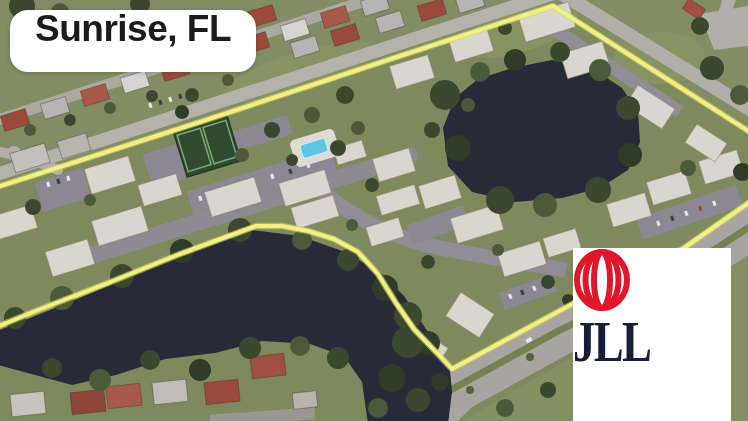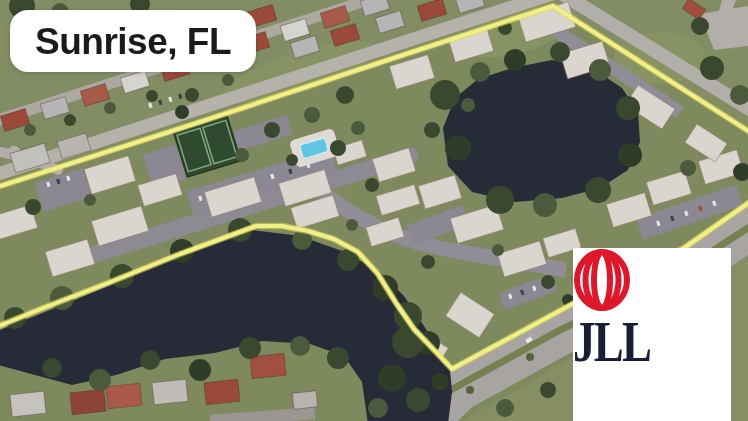--- a/index.html
+++ b/index.html
@@ -1,20 +1,20 @@
 <!DOCTYPE html>
 <html><head>
 <meta charset="utf-8">
 <style>
   html,body{margin:0;padding:0;background:#222;}
   .stage{position:relative;width:748px;height:421px;overflow:hidden;
          font-family:"Liberation Sans",sans-serif;background:#7e8a5e;}
   .stage svg{position:absolute;left:0;top:0;display:block;}
   .badge{position:absolute;left:10px;top:10px;height:62px;padding:0 25px;
-         background:#fff;border-radius:18px;display:flex;align-items:center;
+         background:#fff;border-radius:18px;display:flex;
          box-shadow:0 1px 5px rgba(0,0,0,.18);}
   .badge span{font-weight:700;font-size:37px;line-height:1;letter-spacing:-.5px;color:#1b1b1d;}
   .logo-card{position:absolute;left:573px;top:248px;width:158px;height:188px;
          background:#fff;display:flex;align-items:center;justify-content:flex-start;gap:8px;}
   .wordmark{font-family:"Liberation Serif",serif;font-weight:700;font-size:56px;
          color:#1a1d37;letter-spacing:-2px;transform:scaleX(.8);transform-origin:left center;
          line-height:1;white-space:nowrap;}
 </style>
 </head>
 <body>

